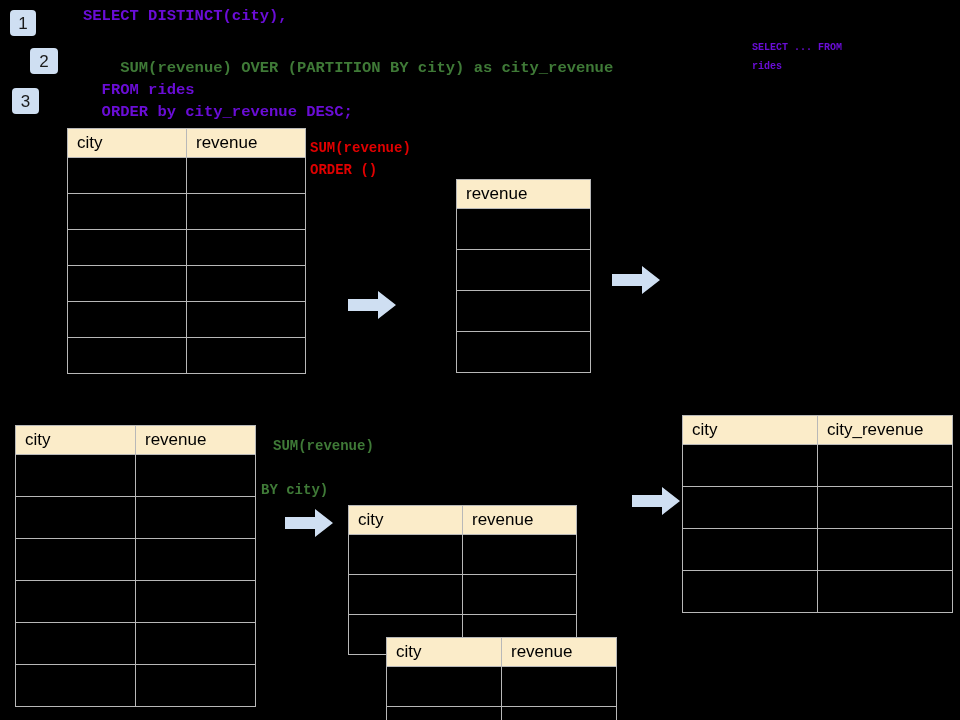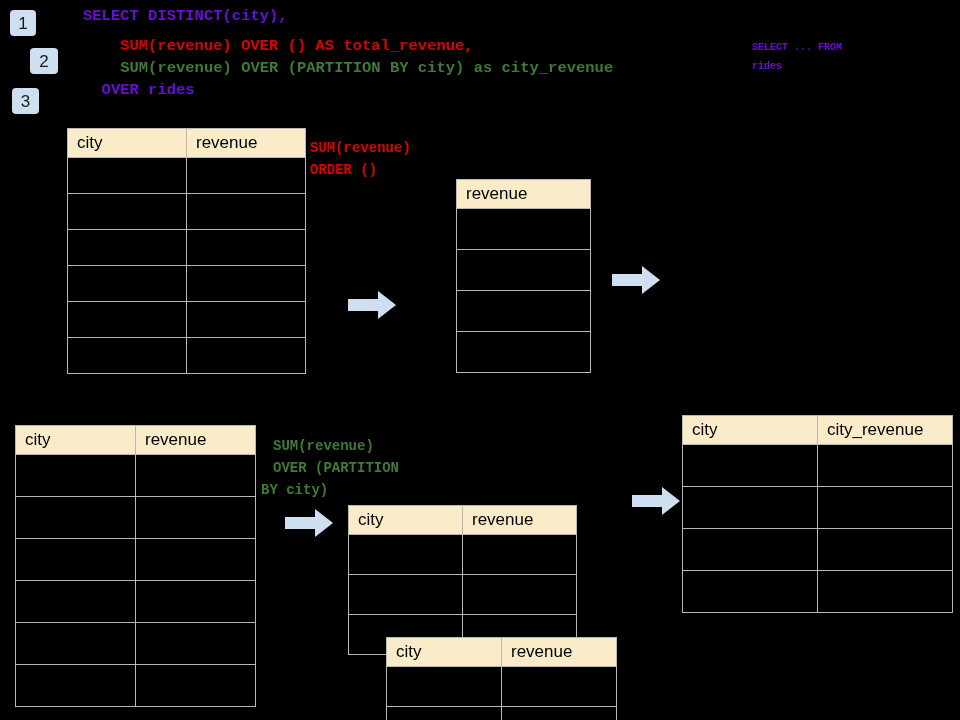--- a/index.html
+++ b/index.html
@@ -104,35 +104,34 @@
   </div>
   <div class="badge" style="left:30px;top:48px;width:28px;height:26px;">
     <span>2</span>
   </div>
   <div class="badge" style="left:12px;top:88px;width:27px;height:26px;">
     <span>3</span>
   </div>
 
   <div class="sql sql-main c-purple" style="left:83px;top:5px;">SELECT DISTINCT(city),</div>
 
-  <div class="sql sql-main c-red" style="left:83px;top:35px;">    SUM(revenue) OVER () AS total_revenue,</div>
 
   <div class="sql sql-main c-green" style="left:83px;top:57px;">    SUM(revenue) OVER (PARTITION BY city) as city_revenue</div>
 
-  <div class="sql sql-main c-purple" style="left:83px;top:79px;">  OVER rides</div>
-
+  <div class="sql sql-main c-purple" style="left:83px;top:79px;">  FROM rides</div>
+
+  <div class="sql sql-main c-purple" style="left:83px;top:101px;">  ORDER by city_revenue DESC;</div>
 
   <div class="sql-note" style="left:752px;top:38px;">SELECT ... FROM</div>
   <div class="sql-note" style="left:752px;top:57px;">rides</div>
 
   <div class="label-red" style="left:310px;top:139px;">SUM(revenue)</div>
   <div class="label-red" style="left:310px;top:161px;">ORDER ()</div>
 
   <div class="label-green" style="left:273px;top:435px;">SUM(revenue)</div>
-  <div class="label-green" style="left:273px;top:457px;">OVER (PARTITION</div>
   <div class="label-green" style="left:261px;top:479px;">BY city)</div>
 
   <table class="tbl" style="left:67px;top:128px;width:238px;">
     <colgroup>
         <col style="width:119px">
         <col style="width:119px">
       </colgroup>
     <thead>
       <tr>
         <th>city</th>

